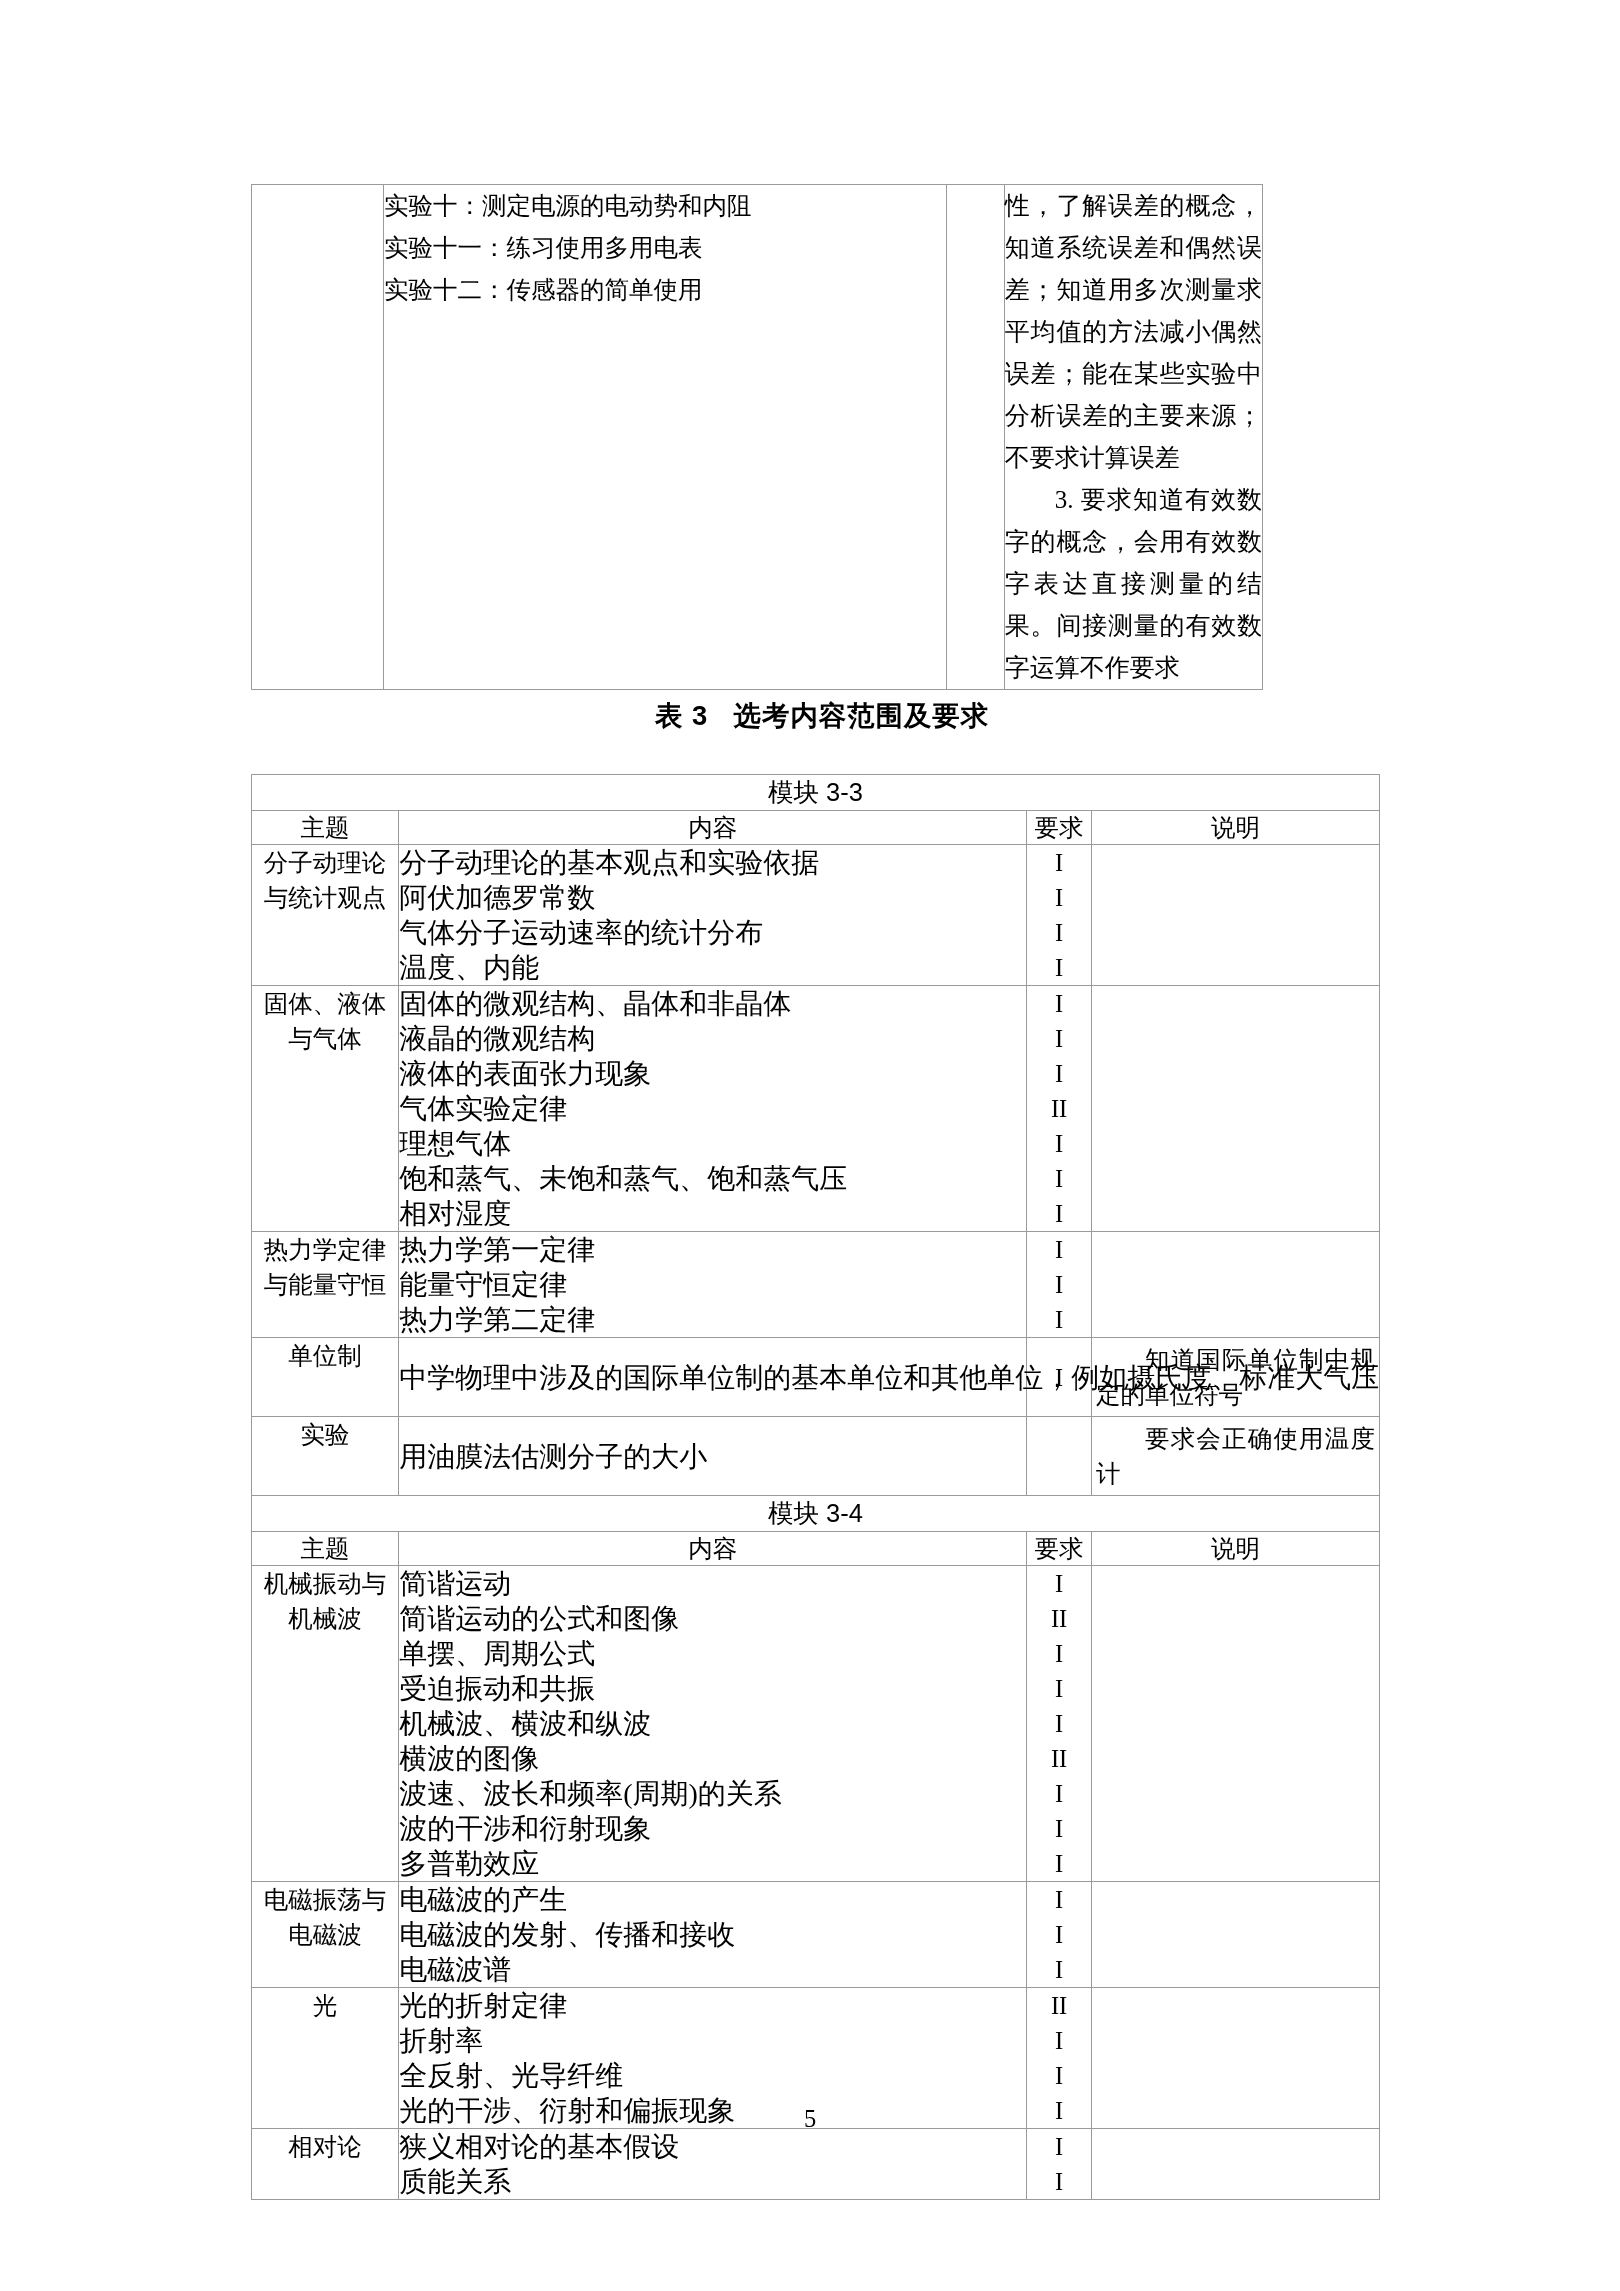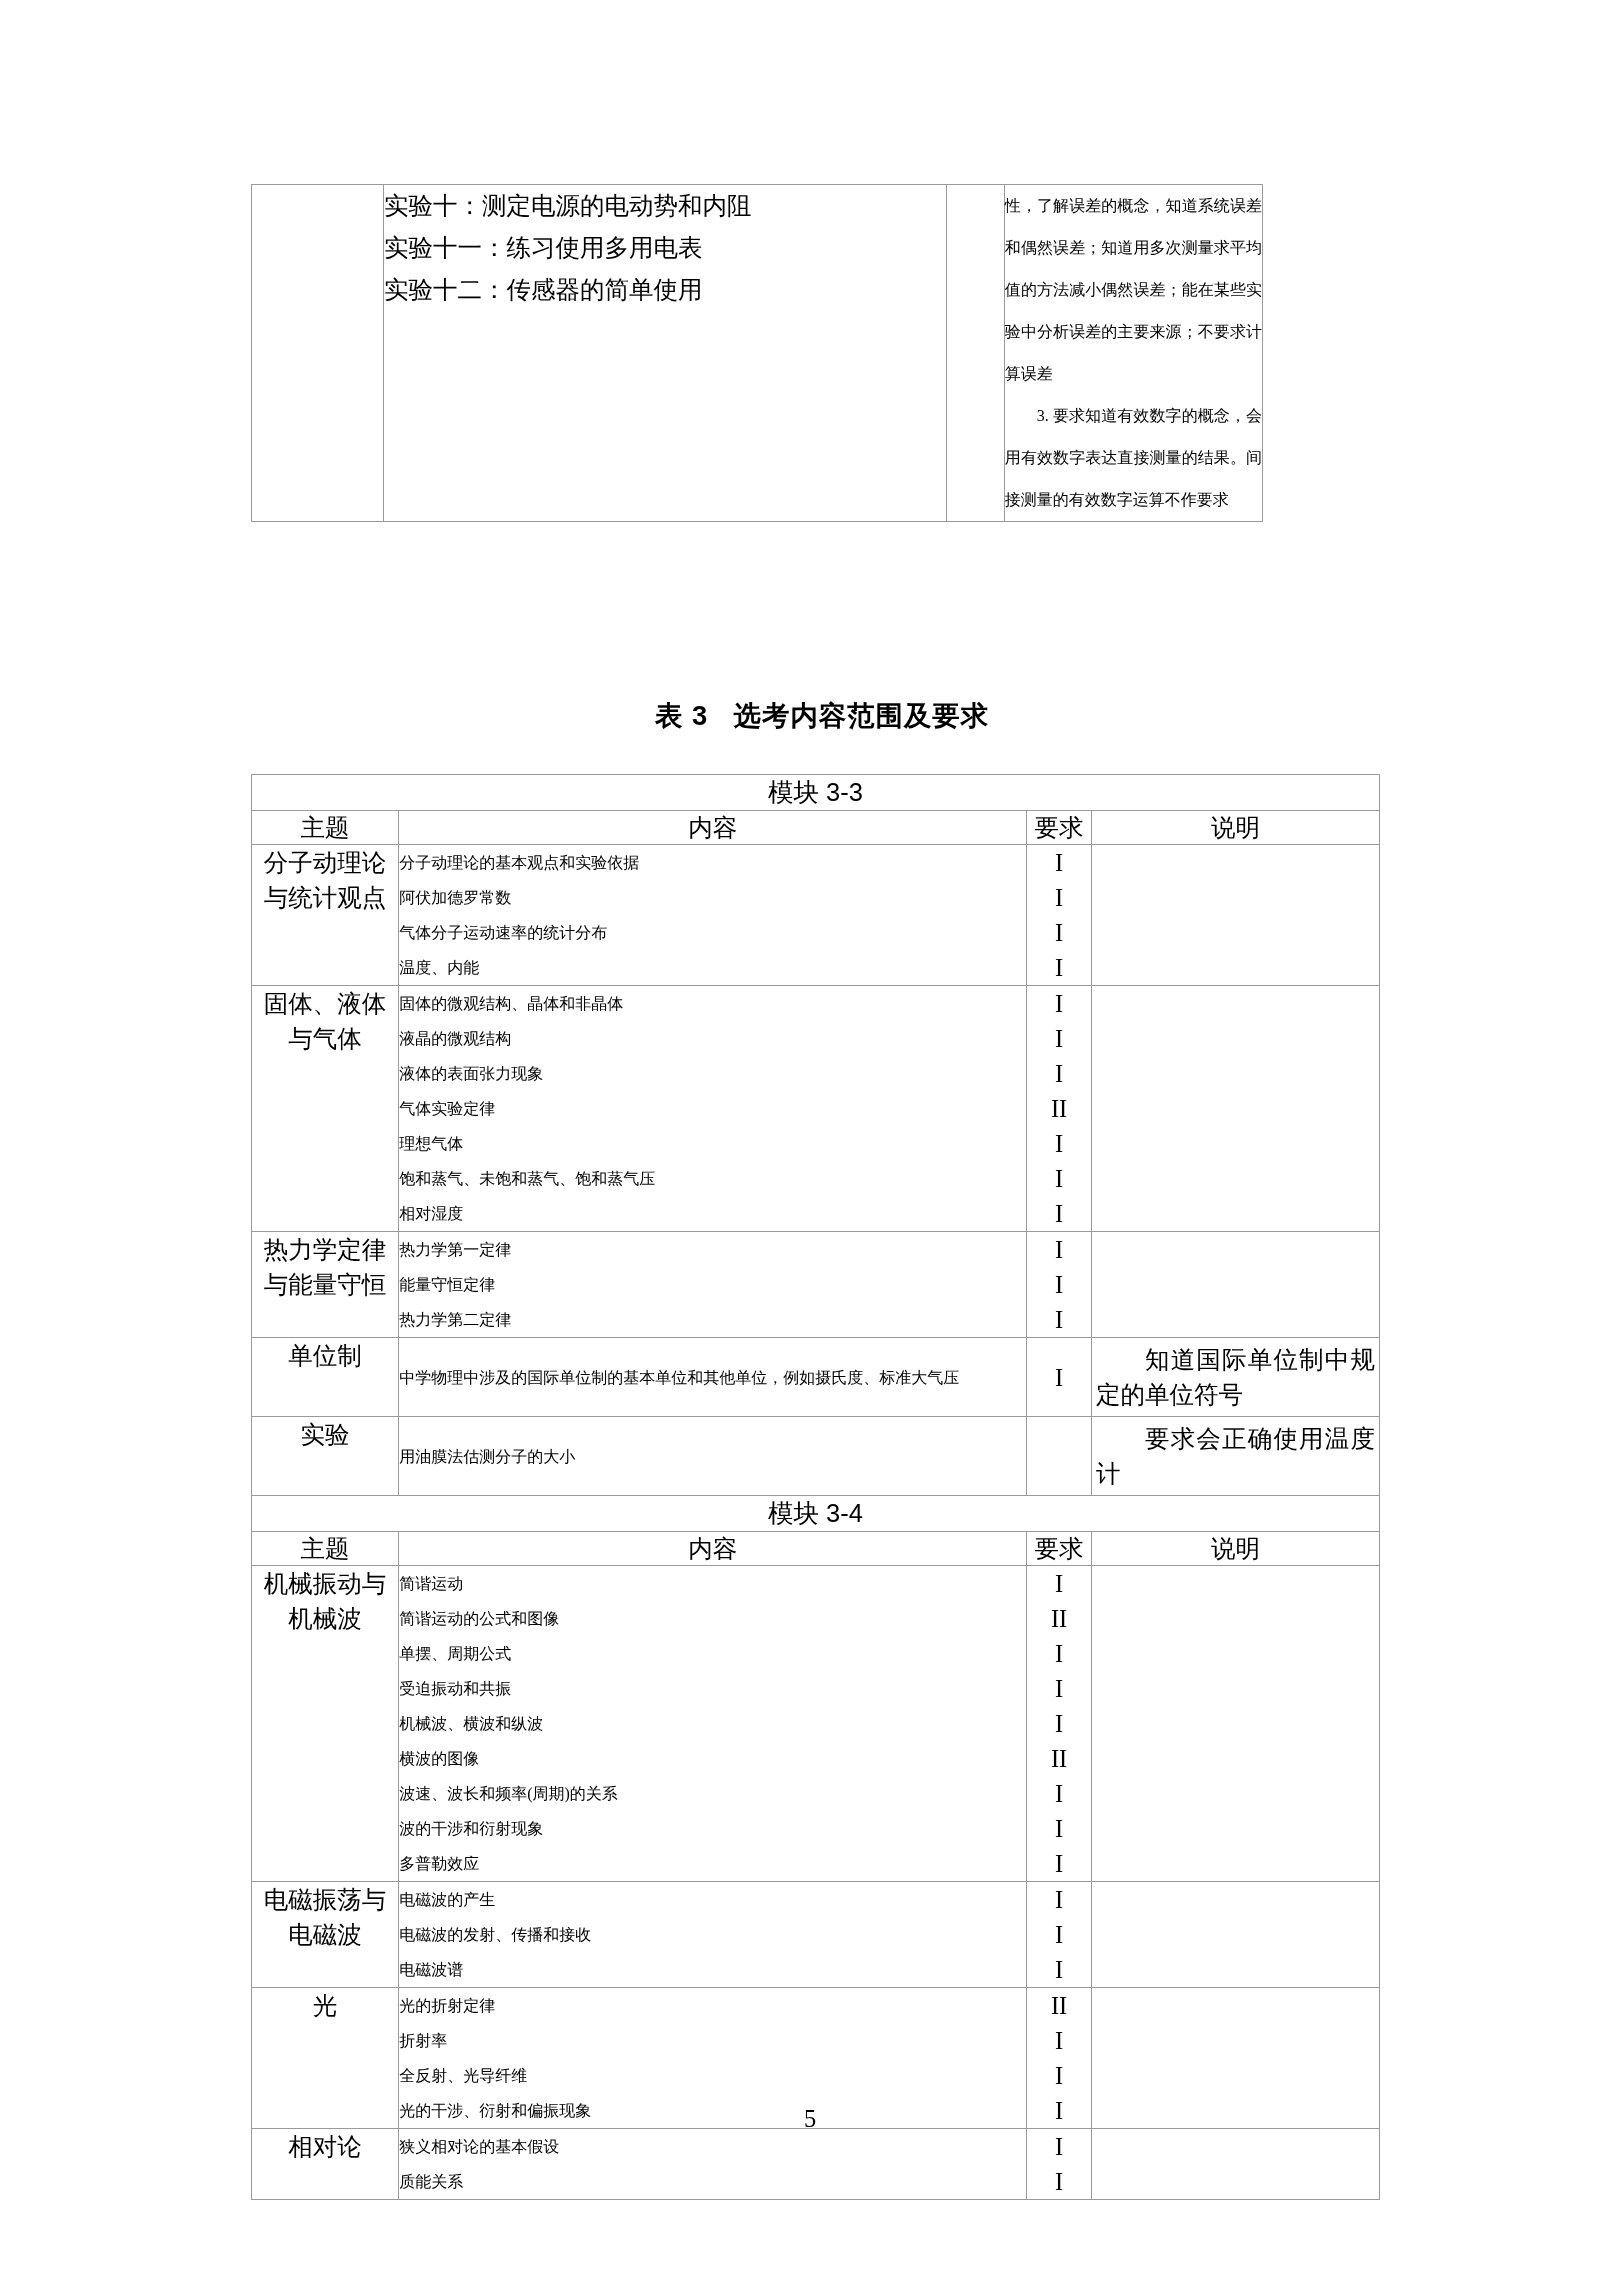--- a/index.html
+++ b/index.html
@@ -52,21 +52,21 @@
 
   .cont-cell-topic { }
   .cont-cell-content {
     padding: 9.8px 0 9.8px 13.7px;
     font-size: 24.5px;
     line-height: 42px;
   }
   .cont-cell-req { }
   .cont-cell-note {
     padding: 9.8px 11.8px 9.8px 11.8px;
-    font-size: 16px;
+    font-size: 25px;
     line-height: 42px;
     text-align: justify;
     border-radius: 11px;
   }
   .cont-cell-note p { margin: 0; }
   .cont-cell-note p.indent { text-indent: 2em; }
 
   
   #table3-caption {
     position: absolute;
@@ -105,21 +105,21 @@
   }
   .topic-cell {
     text-align: center;
     vertical-align: middle;
     font-size: 24.5px;
     line-height: 35px;
     padding: 3.9px 3.9px;
   }
   .content-cell {
     padding: 3.9px 0 4.9px 9.8px;
-    font-size: 16px;
+    font-size: 28px;
     line-height: 35px;
   }
   .content-cell .line { white-space: nowrap; }
   .req-cell {
     text-align: center;
     font-size: 24.5px;
     line-height: 35px;
     padding: 3.9px 0 4.9px 0;
     font-family: "Liberation Serif", "DejaVu Serif", serif;
   }

